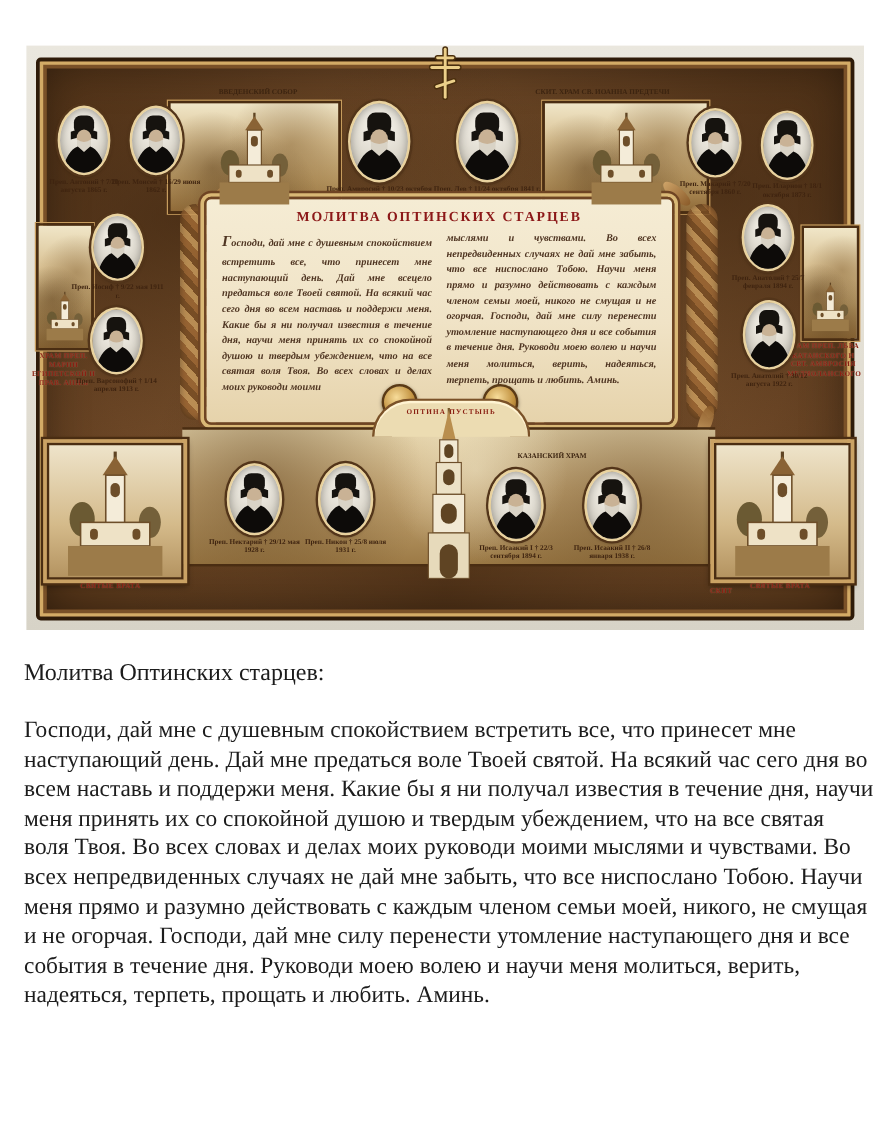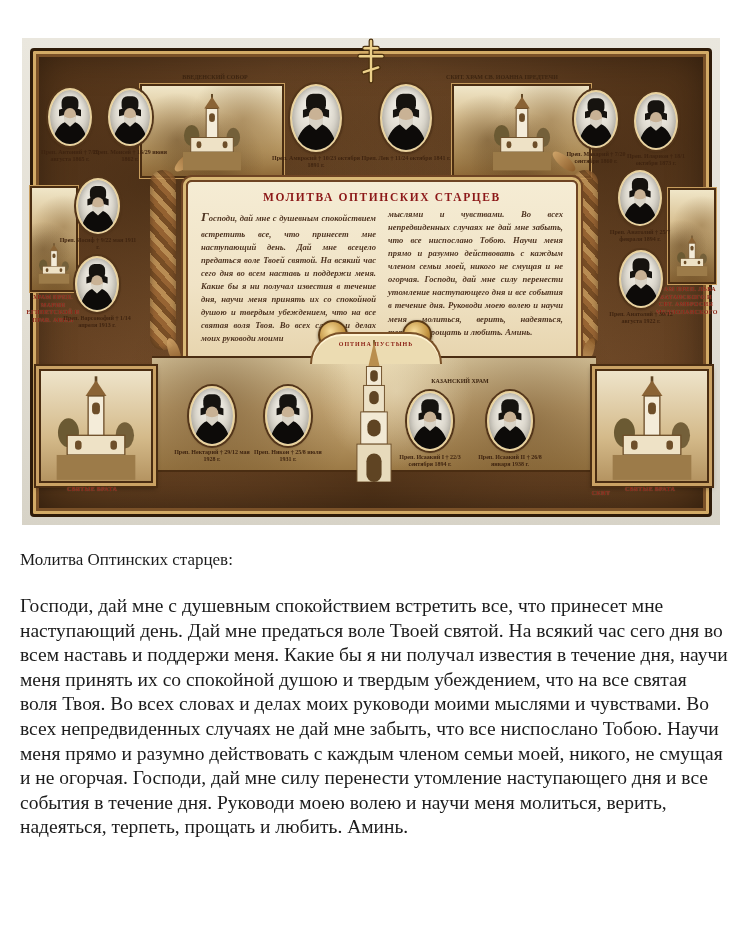--- a/index.html
+++ b/index.html
@@ -51,25 +51,24 @@
     border:2px solid #e9d29e;
     box-shadow:0 0 0 2px #53351a, 0 1px 3px rgba(0,0,0,.5), inset 0 0 8px rgba(0,0,0,.35);
   }
   .oval svg{position:absolute;left:0;bottom:-1px;width:100%;height:96%;}
   .cap{
     position:absolute;top:calc(100% + 3px);left:50%;transform:translateX(-50%);
     width:175%;text-align:center;font-size:6px;line-height:1.15;font-weight:bold;color:#3f2410;
   }
   
   .panel{
-    position:absolute;left:164px;top:126px;width:388px;height:186px;
+    position:absolute;left:148px;top:126px;width:388px;height:186px;
     background:linear-gradient(180deg,#f5ecd4 0%,var(--parchment,#f0e3c6) 55%,#e6d3ab 100%);
     border:2px solid #6e4423;border-radius:6px;
     box-shadow:0 0 0 3px #d9b876, 0 0 0 5px #6e4423, 0 2px 6px rgba(0,0,0,.4);
-    margin-top:16px;
   }
   .panel-title{
     margin-top:9px;text-align:center;font-weight:bold;font-size:11.5px;
     letter-spacing:1.6px;color:var(--title-red,#8c1818);
   }
   .cols{display:flex;gap:12px;padding:5px 13px 0 13px;}
   .col{
     flex:1;font-style:italic;font-weight:bold;font-size:8.6px;line-height:1.52;
     color:var(--ink-brown,#4f3522);text-align:justify;
   }
@@ -112,21 +111,21 @@
   .corner-frame{
     position:absolute;width:114px;height:114px;
     background:linear-gradient(180deg,#efe5cc 0%,#d4ba8a 60%,#b3925f 100%);
     border:3px solid #caa264;
     box-shadow:0 0 0 2px #4a2d12, inset 0 0 0 2px #4a2d12, 0 2px 5px rgba(0,0,0,.45);
   }
   .corner-frame .church-holder{position:absolute;left:50%;top:6px;transform:translateX(-50%);width:78%;height:92%;}
   .cross-holder{position:absolute;left:calc(50% - 16px);top:0;width:32px;height:46px;z-index:5;}
   
   .article{position:absolute;left:20px;top:550px;width:708px;color:var(--text-black,#1c1c1c);}
-  .article h2{margin:0;font-size:17px;font-weight:normal;}
+  .article h2{margin:0;font-size:20px;font-weight:normal;}
   .article p{margin:24px 0 0 0;font-size:19.5px;line-height:24.6px;}
 </style>
 </head>
 <body>
 
 <figure class="photo" style="margin:0">
   <div class="poster"></div>
 
   <div class="cross-holder"><svg viewBox="0 0 40 56" width="100%" height="100%">
     <g stroke="#4a2f0e" stroke-width="6" stroke-linecap="round">

